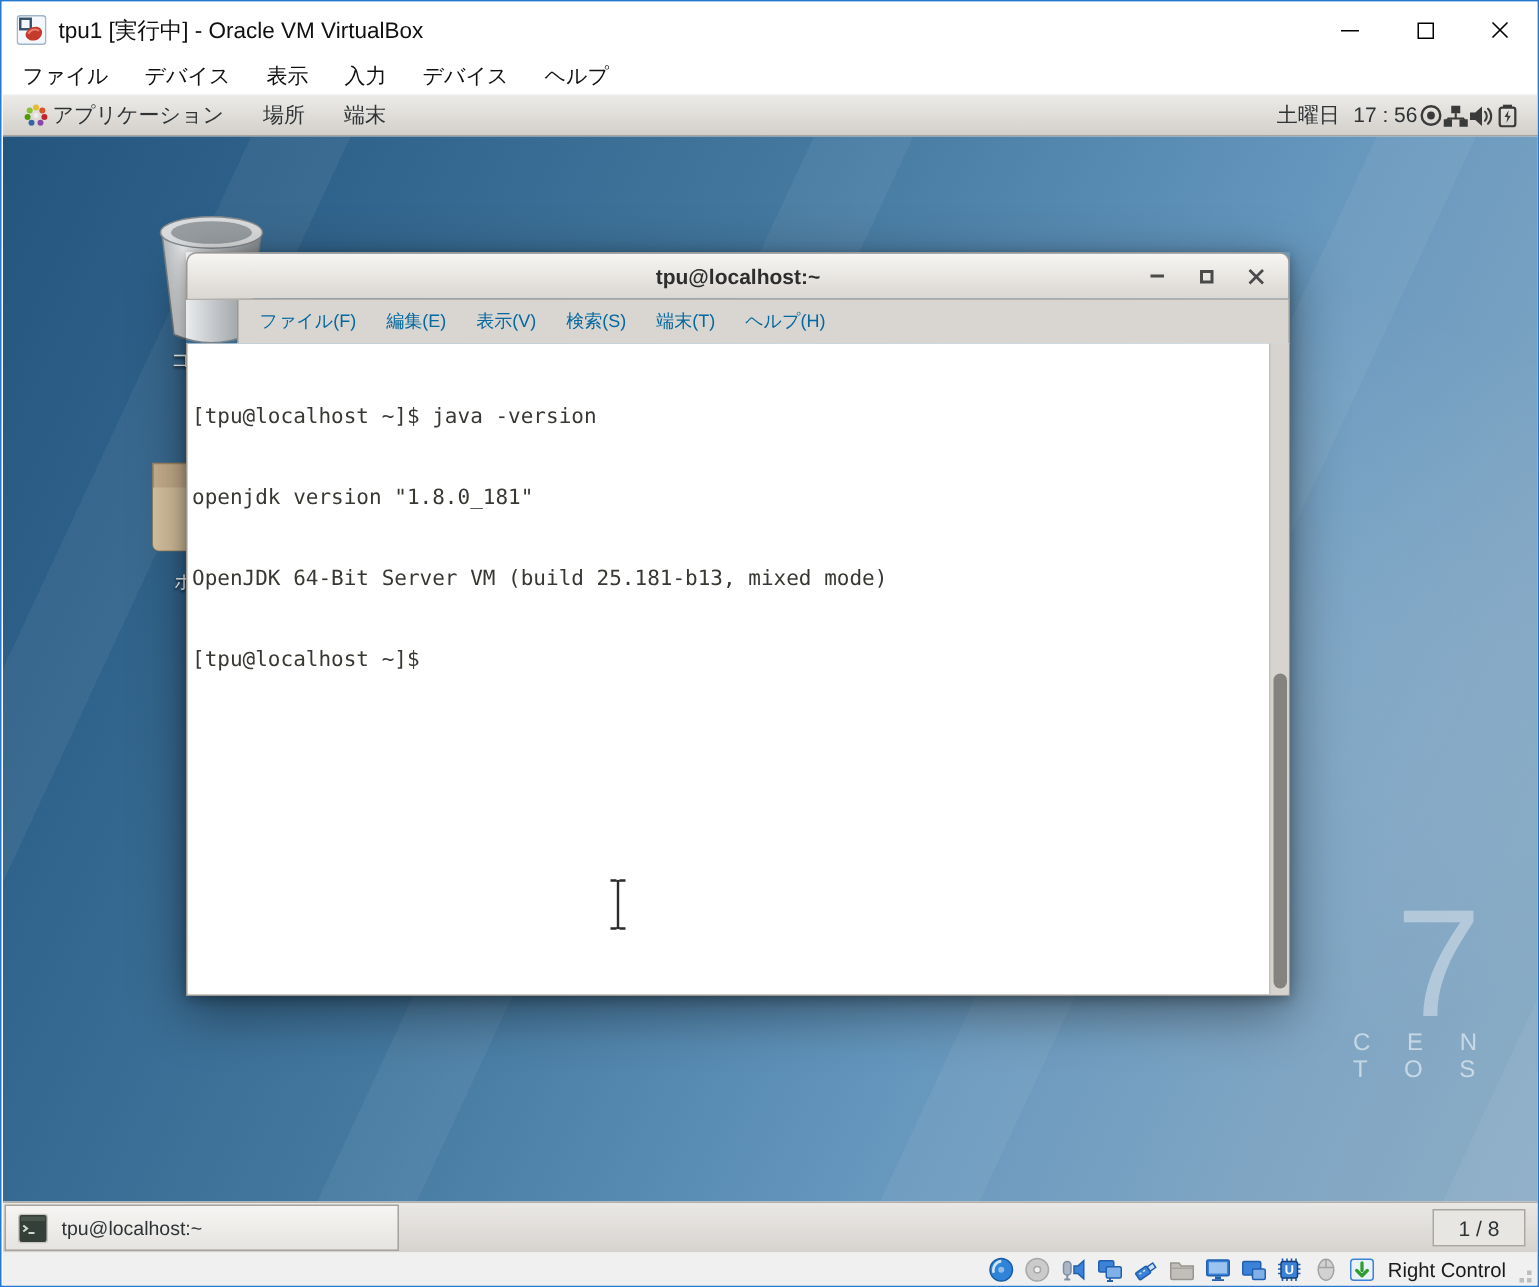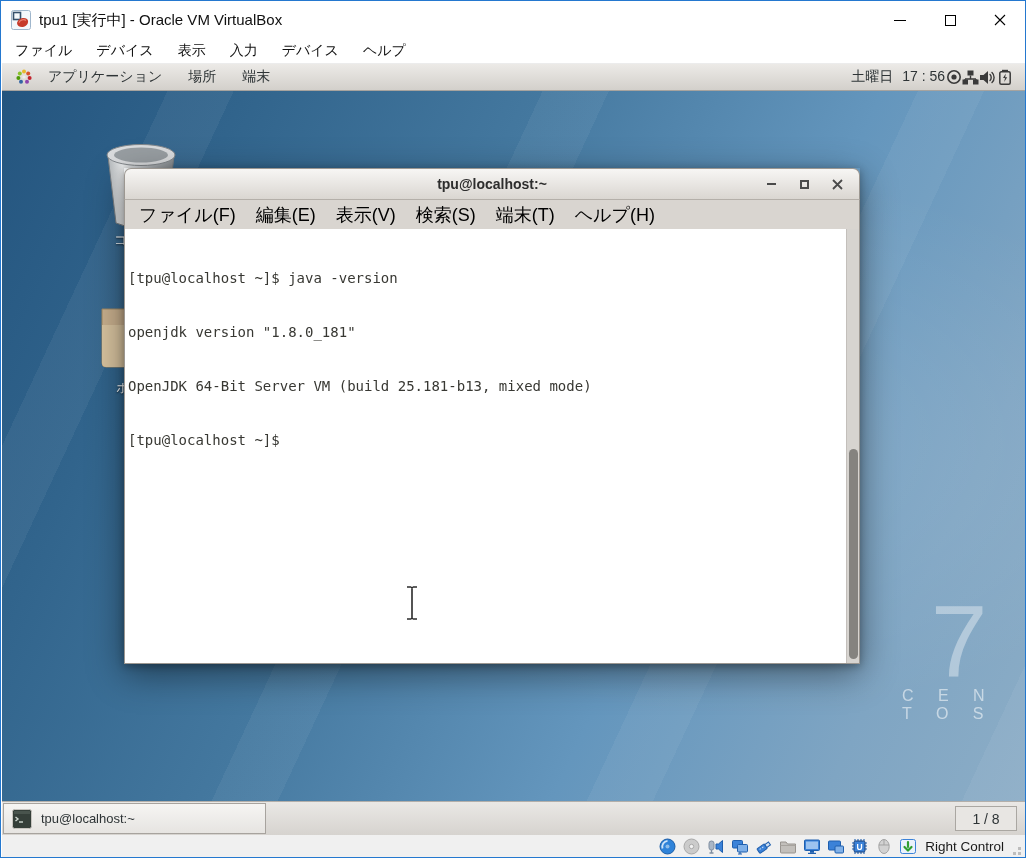--- a/index.html
+++ b/index.html
@@ -22,21 +22,21 @@
   .host-menubar { position:absolute; left:1px; top:38px; width:1023px; height:25px;
     background:#fff; display:flex; align-items:center; padding-left:13px; gap:24px;
     font-size:14px; color:#101010; border-bottom:1px solid #ececec; }
   .host-menu-item { cursor:default; }
   
   .guest { position:absolute; left:1px; top:63px; width:1024px; height:771px; }
   .guest-panel { position:absolute; left:0; top:0; width:100%; height:27px;
     background:linear-gradient(#eceae7,#d3d0cb); border-bottom:1px solid #a7a39e;
     display:flex; align-items:center; font-size:14px; color:#2e3436; }
   .gp-left { display:flex; align-items:center; gap:26px; padding-left:14px; }
-  .gp-app { display:flex; align-items:center; gap:16px; }
+  .gp-app { display:flex; align-items:center; gap:3px; }
   .gp-right { margin-left:auto; display:flex; align-items:center; gap:0; padding-right:13px; }
   .gp-clock { display:flex; gap:9px; font-size:14px; color:#2e3436; }
   .tray-ic { width:17px; height:16px; display:flex; align-items:center; justify-content:center; }
   
   .desktop { position:absolute; left:0; top:27px; width:100%; height:710px; overflow:hidden;
     background:
       radial-gradient(ellipse 700px 420px at 72% 50%, rgba(255,255,255,0.12), rgba(255,255,255,0) 65%),
       repeating-linear-gradient(115deg, rgba(255,255,255,0) 0 150px, rgba(255,255,255,0.05) 150px 210px, rgba(255,255,255,0) 210px 340px),
       linear-gradient(115deg, #24557f 0%, #31648c 18%, #44789f 40%, #6496bd 65%, #7fa5c3 85%, #8cadc6 100%);
   }
@@ -53,21 +53,21 @@
   .term-titlebar { height:32px; border:1px solid #9c9791; border-bottom:1px solid #b4afa9;
     border-radius:7px 7px 0 0; background:linear-gradient(#f7f6f4,#dad6d1);
     position:relative; display:flex; align-items:center; }
   .term-title { position:absolute; left:0; right:0; text-align:center; font-size:14px;
     font-weight:700; color:#2d2d2d; }
   .term-controls { margin-left:auto; display:flex; align-items:center; gap:17px; padding-right:14px; z-index:2; }
   .tc-btn { width:16px; height:16px; display:flex; align-items:center; justify-content:center; }
   .tglyph-min { width:9px; border-top:2px solid #4a4a4a; }
   .tglyph-max { width:9px; height:9px; border:2px solid #4a4a4a; }
   .term-menubar { height:29px; background:#d9d5d0; border-left:1px solid #9c9791; border-right:1px solid #9c9791;
-    display:flex; align-items:center; padding-left:4px; font-size:18px; color:#000000; }
+    display:flex; align-items:center; padding-left:4px; font-size:12px; color:#0369a1;margin-left:34px; }
   .term-menu-item { padding:0 10px; }
   .term-body { position:relative; height:435px; background:#fff;
     border-left:1px solid #9c9791; border-right:1px solid #9c9791; border-bottom:1px solid #9c9791; }
   .term-text { padding:4px 14px 0 3px; font-family:"DejaVu Sans Mono","Liberation Mono",monospace;
     font-size:14px; line-height:18px; color:#383833; white-space:pre; }
   .term-scrollbar { position:absolute; right:0; top:0; bottom:0; width:13px;
     background:#d7d4d0; border-left:1px solid #c3bfbb; }
   .term-thumb { position:absolute; left:2px; width:9px; top:220px; height:210px;
     background:#85837f; border-radius:5px; }
   

